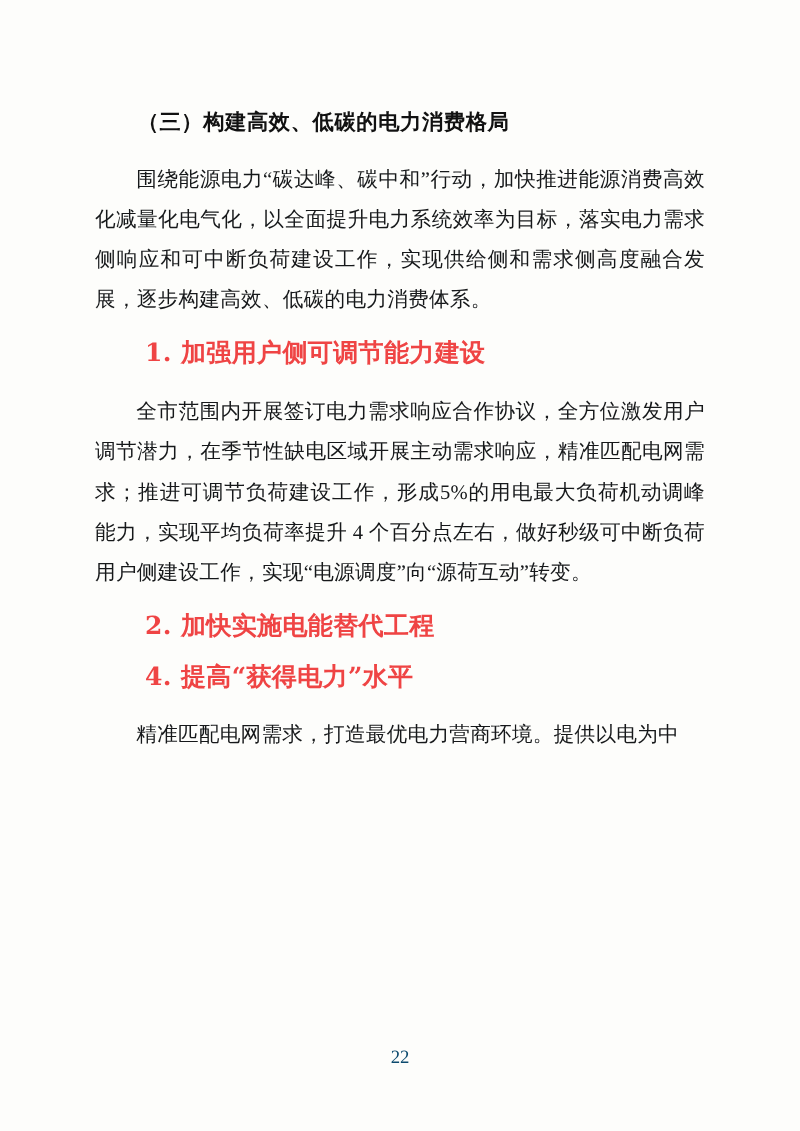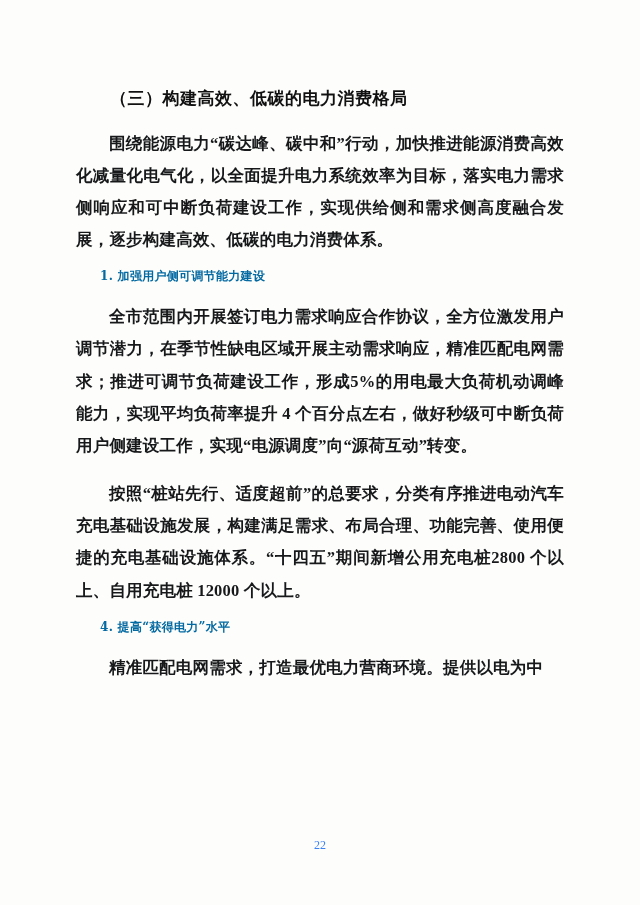--- a/index.html
+++ b/index.html
@@ -35,68 +35,67 @@
     font-size: 17px;
     line-height: 1.5;
     text-indent: 2em;
     margin: 0 0 6px 0;
     letter-spacing: 0.5px;
     color: #111;
   }
   .sub-heading {
     font-family: "DejaVu Serif", "Liberation Serif", serif;
     font-weight: bold;
-    font-size: 12px;
+    font-size: 20px;
     line-height: 1.5;
     text-indent: 2em;
     margin: 11px 0 5px 0;
     letter-spacing: 0.3px;
-    color: #0369a1;
+    color: #ef4444;
   }
   .body-par {
     font-family: "Liberation Serif", "DejaVu Serif", serif;
     font-size: 16.5px;
     line-height: 1.95;
     text-indent: 2em;
     margin: 16px 0 2px 0;
     text-align: justify;
     text-justify: inter-ideograph;
     letter-spacing: 0.2px;
     color: #16181a;
-    font-weight: bold;
   }
   .page-number {
     position: absolute;
     left: 0;
     top: 838px;
     width: 640px;
     text-align: center;
     font-family: "Liberation Serif", "DejaVu Serif", serif;
-    font-size: 12px;
-    color: #3b82f6;
+    font-size: 15px;
+    color: #0c4a6e;
   }
 </style>
 </head>
 <body>
 
 <div class="page">
   <div class="page-inner">
 
     <p class="doc-heading">（三）构建高效、低碳的电力消费格局</p>
 
     <p class="body-par">围绕能源电力“碳达峰、碳中和”行动，加快推进能源消费高效化减量化电气化，以全面提升电力系统效率为目标，落实电力需求侧响应和可中断负荷建设工作，实现供给侧和需求侧高度融合发展，逐步构建高效、低碳的电力消费体系。</p>
 
     <p class="sub-heading">1. 加强用户侧可调节能力建设</p>
 
     <p class="body-par">全市范围内开展签订电力需求响应合作协议，全方位激发用户调节潜力，在季节性缺电区域开展主动需求响应，精准匹配电网需求；推进可调节负荷建设工作，形成5%的用电最大负荷机动调峰能力，实现平均负荷率提升 4 个百分点左右，做好秒级可中断负荷用户侧建设工作，实现“电源调度”向“源荷互动”转变。</p>
 
+    <p class="sub-heading">2. 加快实施电能替代工程</p>
 
 
 
-    <p class="body-par">按照“桩站先行、适度超前”的总要求，分类有序推进电动汽车充电基础设施发展，构建满足需求、布局合理、功能完善、使用便捷的充电基础设施体系。“十四五”期间新增公用充电桩2800 个以上、自用充电桩 12000 个以上。</p>
 
     <p class="sub-heading">4. 提高“获得电力”水平</p>
 
     <p class="body-par">精准匹配电网需求，打造最优电力营商环境。提供以电为中</p>
 
   </div>
 
   <div class="page-number">22</div>
 </div>
 

